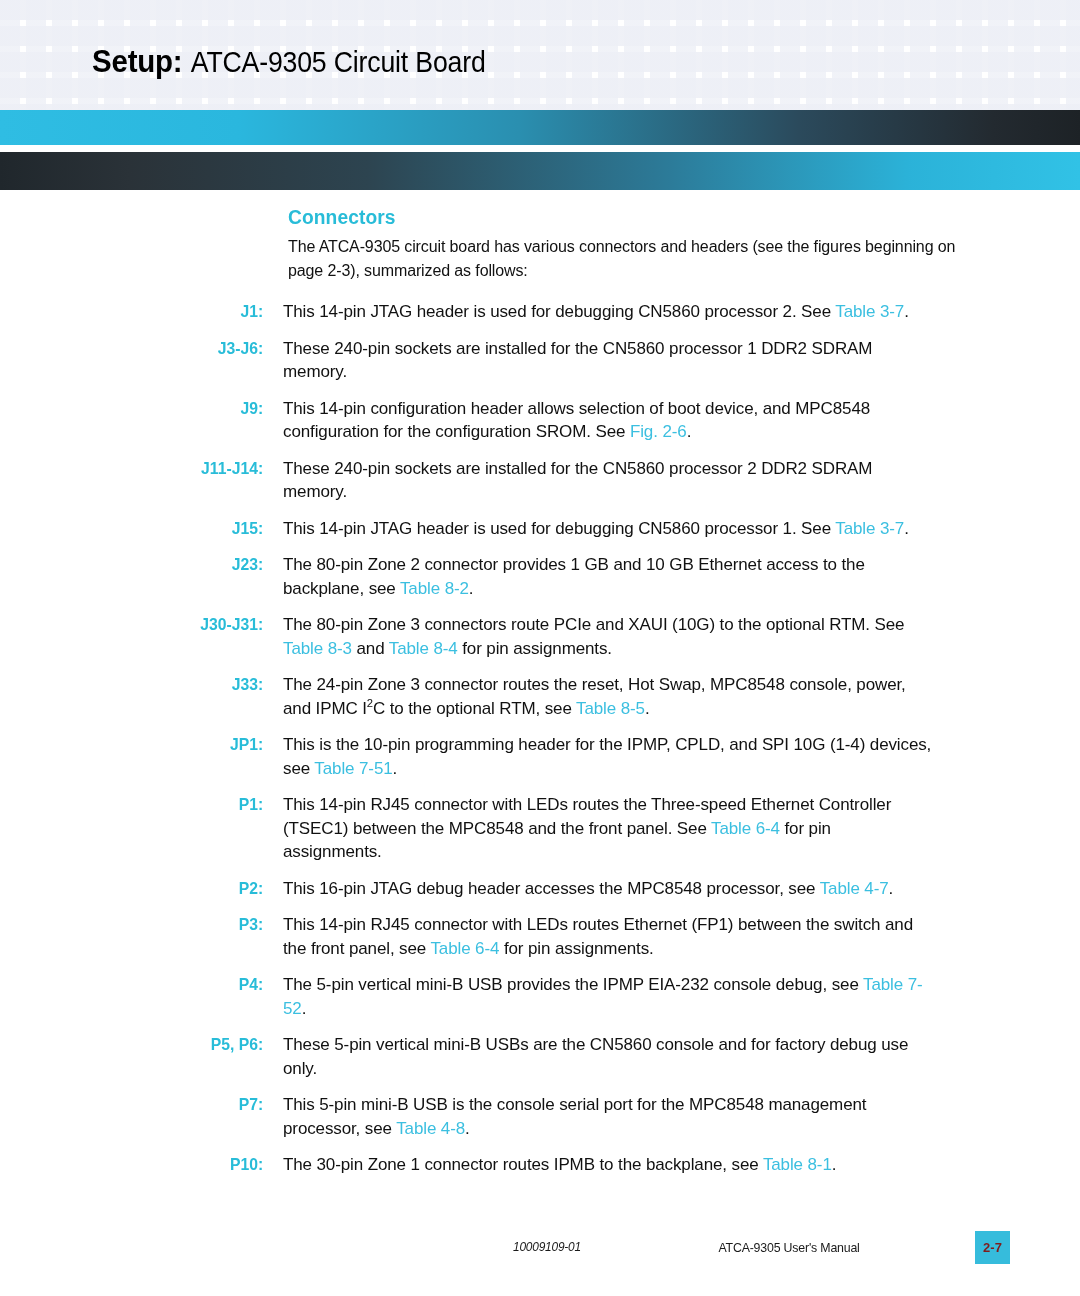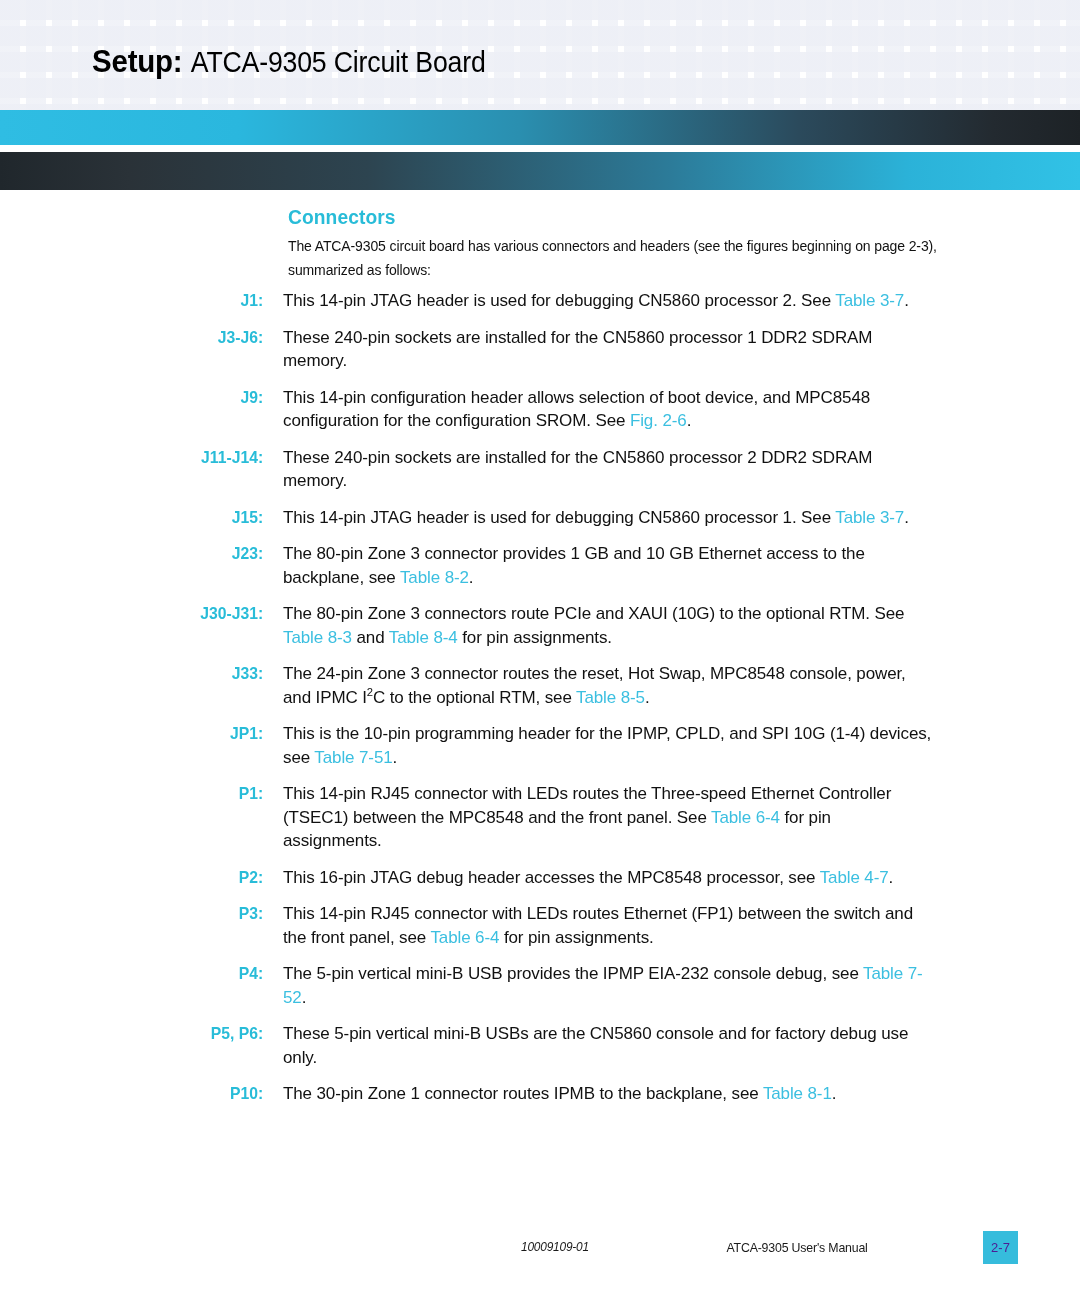--- a/index.html
+++ b/index.html
@@ -90,30 +90,30 @@
     font-weight: bold;
     font-size: 20px;
     line-height: 24px;
     margin: 0 0 6px 288px;
     letter-spacing: 0.1px;
     transform: scaleX(0.96);
     transform-origin: left center;
   }
 
   .intro {
-    margin: 0 0 7px 288px;
+    margin: 0 0 0 288px;
     width: 700px;
-    font-size: 14px;
+    font-size: 16px;
     line-height: 23.5px;
     color: #111111;
     letter-spacing: -0.12px;
   }
 
   .entries {
-    margin-top: 0;
+    margin-top: 18px;
   }
   .entry {
     display: flex;
     align-items: flex-start;
     margin-bottom: 13px;
   }
   .entry-label {
     width: 268px;
     flex: 0 0 268px;
     text-align: right;
@@ -142,21 +142,21 @@
   }
   sup {
     font-size: 0.66em;
     vertical-align: super;
     line-height: 0;
   }
 
   
   .footer {
     position: absolute;
-    left: 16px;
+    left: 8px;
     bottom: 30px;
     width: 968px;
     height: 36px;
   }
   .footer-docnum {
     position: absolute;
     left: 505px;
     top: 10px;
     font-size: 12.5px;
     font-style: italic;
@@ -176,23 +176,23 @@
     transform: scaleX(0.95);
     transform-origin: right center;
   }
   .footer-pagenum {
     position: absolute;
     left: 967px;
     top: 1px;
     width: 35px;
     height: 33px;
     background: #36bcdc;
-    color: #4c1d95;
+    color: #7f1d1d;
     font-size: 13px;
-    font-weight: normal;
+    font-weight: bold;
     display: flex;
     align-items: center;
     justify-content: center;
   }
 </style>
 </head>
 <body>
 
 <div class="header-band"></div>
 
@@ -225,21 +225,21 @@
       <div class="entry">
         <div class="entry-label">J11-J14:</div>
         <div class="entry-text"><span>These 240-pin sockets are installed for the CN5860 processor 2 DDR2 SDRAM memory.</span></div>
       </div>
       <div class="entry">
         <div class="entry-label">J15:</div>
         <div class="entry-text"><span>This 14-pin JTAG header is used for debugging CN5860 processor 1. See </span><span class="xref">Table 3-7</span><span>.</span></div>
       </div>
       <div class="entry">
         <div class="entry-label">J23:</div>
-        <div class="entry-text"><span>The 80-pin Zone 3 connector provides 1 GB and 10 GB Ethernet access to the backplane, see </span><span class="xref">Table 8-2</span><span>.</span></div>
+        <div class="entry-text"><span>The 80-pin Zone 2 connector provides 1 GB and 10 GB Ethernet access to the backplane, see </span><span class="xref">Table 8-2</span><span>.</span></div>
       </div>
       <div class="entry">
         <div class="entry-label">J30-J31:</div>
         <div class="entry-text"><span>The 80-pin Zone 3 connectors route PCIe and XAUI (10G) to the optional RTM. See </span><span class="xref">Table 8-3</span><span> and </span><span class="xref">Table 8-4</span><span> for pin assignments.</span></div>
       </div>
       <div class="entry">
         <div class="entry-label">J33:</div>
         <div class="entry-text"><span>The 24-pin Zone 3 connector routes the reset, Hot Swap, MPC8548 console, power, and IPMC I</span><sup>2</sup><span>C to the optional RTM, see </span><span class="xref">Table 8-5</span><span>.</span></div>
       </div>
       <div class="entry">
@@ -258,20 +258,24 @@
         <div class="entry-label">P3:</div>
         <div class="entry-text"><span>This 14-pin RJ45 connector with LEDs routes Ethernet (FP1) between the switch and the front panel, see </span><span class="xref">Table 6-4</span><span> for pin assignments.</span></div>
       </div>
       <div class="entry">
         <div class="entry-label">P4:</div>
         <div class="entry-text"><span>The 5-pin vertical mini-B USB provides the IPMP EIA-232 console debug, see </span><span class="xref">Table 7-52</span><span>.</span></div>
       </div>
       <div class="entry">
         <div class="entry-label">P5, P6:</div>
         <div class="entry-text"><span>These 5-pin vertical mini-B USBs are the CN5860 console and for factory debug use only.</span></div>
+      </div>
+      <div class="entry">
+        <div class="entry-label">P7:</div>
+        <div class="entry-text"><span>This 5-pin mini-B USB is the console serial port for the MPC8548 management processor, see </span><span class="xref">Table 4-8</span><span>.</span></div>
       </div>
       <div class="entry">
         <div class="entry-label">P10:</div>
         <div class="entry-text"><span>The 30-pin Zone 1 connector routes IPMB to the backplane, see </span><span class="xref">Table 8-1</span><span>.</span></div>
       </div>
     </div>
 
 </div>
 
 <div class="footer">

